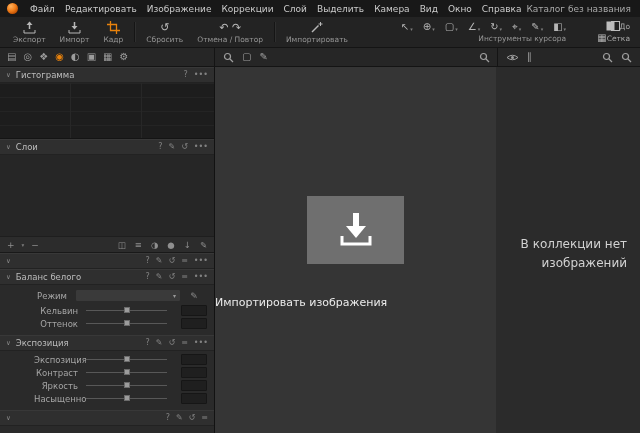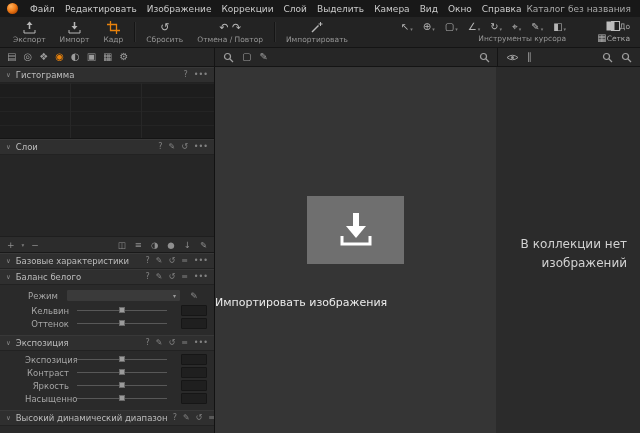--- a/index.html
+++ b/index.html
@@ -55,21 +55,21 @@
       linear-gradient(to right, transparent 70px, #272727 70px, #272727 71px, transparent 71px, transparent 141px, #272727 141px, #272727 142px, transparent 142px),
       linear-gradient(#242424 1px, transparent 1px);
     background-size:100% 100%, 100% 14px; }
   
   .layers-body { flex:0 0 81px; background:#262626; }
   .layers-foot { flex:0 0 17px; background:#2c2c2c; border-top:1px solid #1e1e1e; border-bottom:1px solid #191919;
     display:flex; align-items:center; gap:7px; padding:0 7px; font-size:9px; color:#8f8f8f; }
   .lf-caret { font-size:5.5px; color:#7a7a7a; }
   .lf-right { margin-left:auto; display:flex; gap:9px; font-size:8.5px; color:#8f8f8f; }
   
-  .wb-body, .exp-body { padding:2px 0 5px 7px; }
+  .wb-body, .exp-body { padding:2px 0 5px 16px; }
   .mode-row { height:17px; display:flex; align-items:center; padding:0 7px; }
   .lbl { width:52px; text-align:right; padding-right:8px; font-size:8.5px; color:#a5a5a5; white-space:nowrap; overflow:hidden; flex:0 0 52px; }
   .mode-select { flex:1; height:13px; background:#3a3a3a; border:1px solid #2a2a2a; border-radius:2px;
     display:flex; align-items:center; padding:0 4px; font-size:8px; color:#b5b5b5; }
   .mode-select .dd { margin-left:auto; font-size:6px; color:#9a9a9a; }
   .mode-edit { width:26px; text-align:center; font-size:9px; color:#8d8d8d; flex:0 0 26px; }
   .srow { height:13px; display:flex; align-items:center; padding:0 7px;margin-left:11px; }
   .slider { flex:1; position:relative; height:13px; }
   .slider .track { position:absolute; top:6px; left:0; right:0; height:1px; background:#585858; }
   .slider .thumb { position:absolute; top:3px; left:50%; width:6px; height:6px; margin-left:-3px; background:#9c9c9c; border:1px solid #6b6b6b; }
@@ -292,21 +292,20 @@
         <span>≡</span>
         <span>◑</span>
         <span>●</span>
         <span>↓</span>
         <span>✎</span>
       </span>
     </div>
 
     <div class="phdr">
       <span class="caret">∨</span>
-      <span>Базовые характеристики</span>
       <span class="phicons">
         <span>?</span>
         <span>✎</span>
         <span>↺</span>
         <span>≡</span>
         <span>•••</span>
       </span>
     </div>
 
     <div class="phdr">
@@ -387,21 +386,20 @@
         <div class="slider">
             <div class="track"></div>
             <div class="thumb"></div>
           </div>
         <span class="valbox"></span>
       </div>
     </div>
 
     <div class="phdr">
       <span class="caret">∨</span>
-      <span>Высокий динамический диапазон</span>
       <span class="phicons">
         <span>?</span>
         <span>✎</span>
         <span>↺</span>
         <span>≡</span>
 
       </span>
     </div>
   </div>
 

